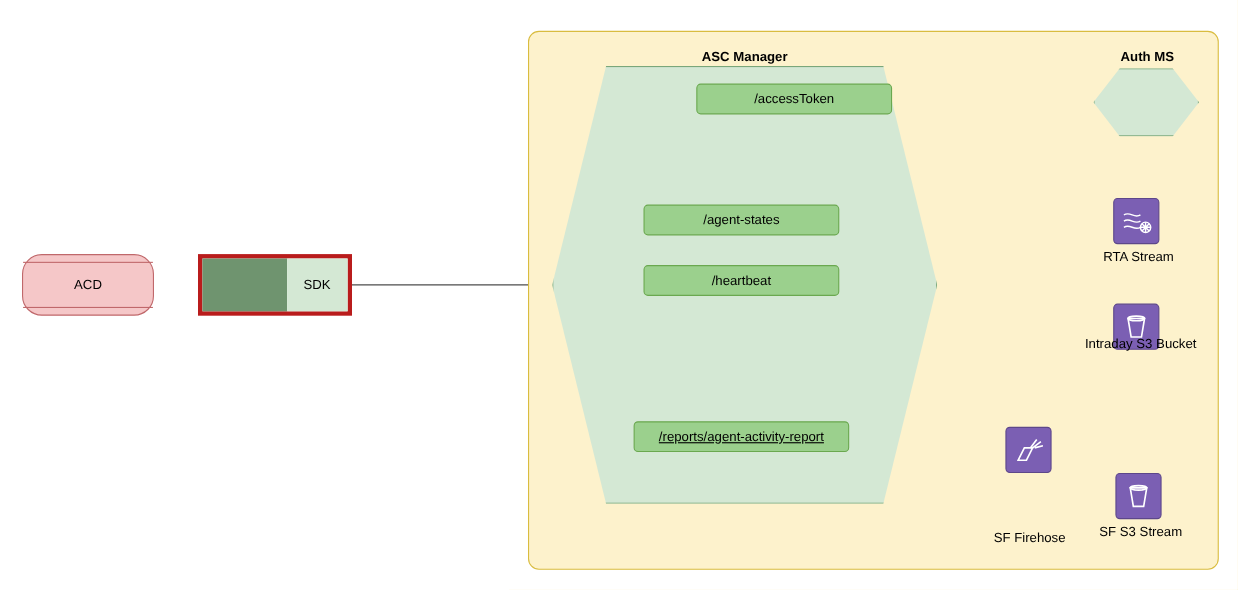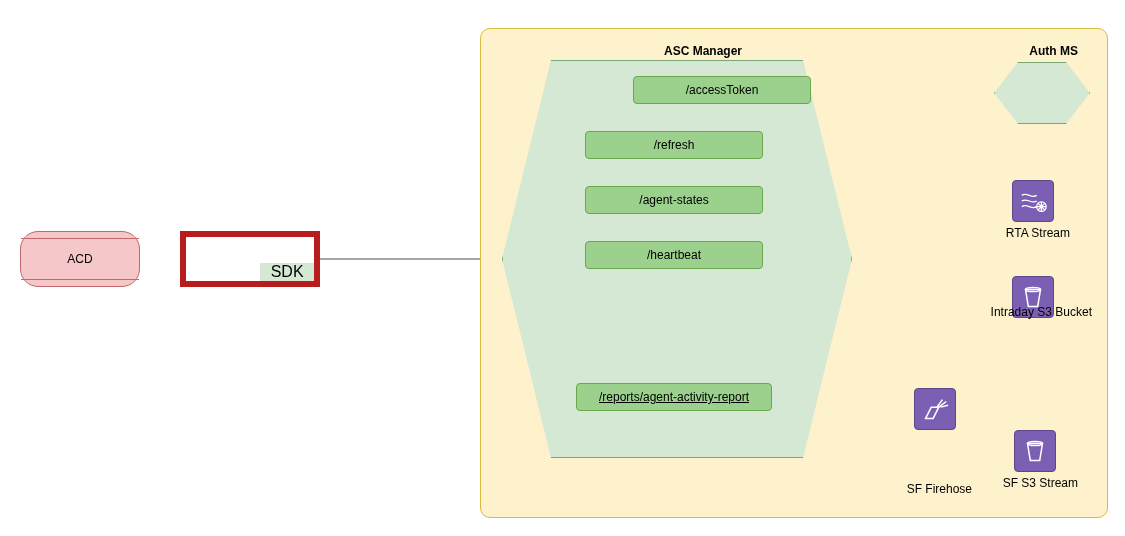--- a/index.html
+++ b/index.html
@@ -9,21 +9,21 @@
     font-family: Helvetica, Arial, sans-serif;
     font-size: 12px;
     color: #000;
   }
   .canvas {
     position: relative;
     width: 1125px;
     height: 536px;
   }
   .abs { position: absolute; box-sizing: border-box; }
-  .label { font-size: 12px; text-align: right; white-space: nowrap; }
+  .label { font-size: 12px; text-align: center; white-space: nowrap; }
   .bold { font-weight: bold; }
 
   
   .yellow-box {
     background: #fdf2cc;
     border: 1px solid #d9bc3f;
     border-radius: 10px;
   }
 
   
@@ -64,24 +64,23 @@
     position: absolute;
     left: 0; right: 0;
     height: 1px;
     background: #c0686b;
   }
   .acd-box::before { top: 6px; }
   .acd-box::after  { bottom: 6px; }
 
   
   .sdk-box {
-    border: 6px solid #b91c1c;
-    display: flex;
-    font-size: 16px;
-    align-items: flex-end;
+    border: 4px solid #b91c1c;
+    display: flex;
+    font-size: 12px;
   }
   .sdk-left  { flex: 0 0 58%; background: #6f946f; }
   .sdk-right { flex: 1; background: #d4e8d4; display:flex; align-items:center; justify-content:center; }
 
   
   .aws-icon {
     width: 42px; height: 42px;
     background: #7b5fb3;
     border: 1px solid #5d478a;
     border-radius: 4px;
@@ -145,23 +144,20 @@
   </div>
 
   <div class="abs yellow-box" style="left:480px; top:28px; width:628px; height:490px;"></div>
 
   <div class="abs hexagon" style="left:502px; top:60px; width:350px; height:398px;"></div>
   <div class="abs label bold" style="left:612px; top:44px; width:130px;">ASC Manager</div>
 
   <div class="abs endpoint" style="left:585px; top:76px; width:178px; height:28px;margin-left:48px;">
     <span>/accessToken</span>
   </div>
-  <div class="abs endpoint" style="left:585px; top:131px; width:178px; height:28px;">
-    <span>/refresh</span>
-  </div>
   <div class="abs endpoint" style="left:585px; top:241px; width:178px; height:28px;">
     <span>/heartbeat</span>
   </div>
   <div class="abs endpoint" style="left:585px; top:186px; width:178px; height:28px;">
     <span>/agent-states</span>
   </div>
   <div class="abs endpoint" style="left:576px; top:383px; width:196px; height:28px;text-decoration:underline;">
     <span>/reports/agent-activity-report</span>
   </div>
 

